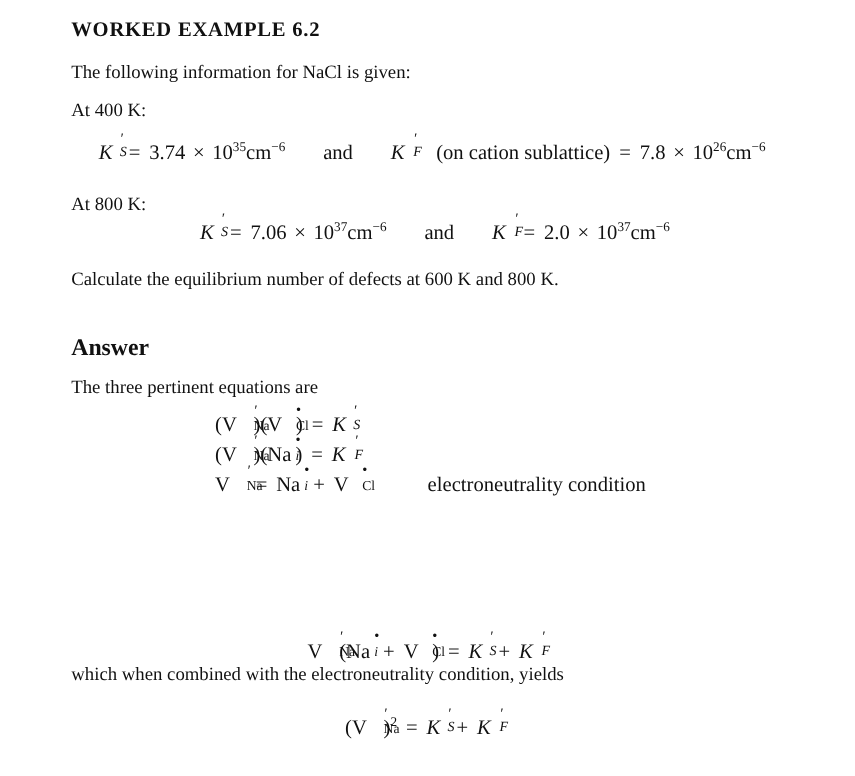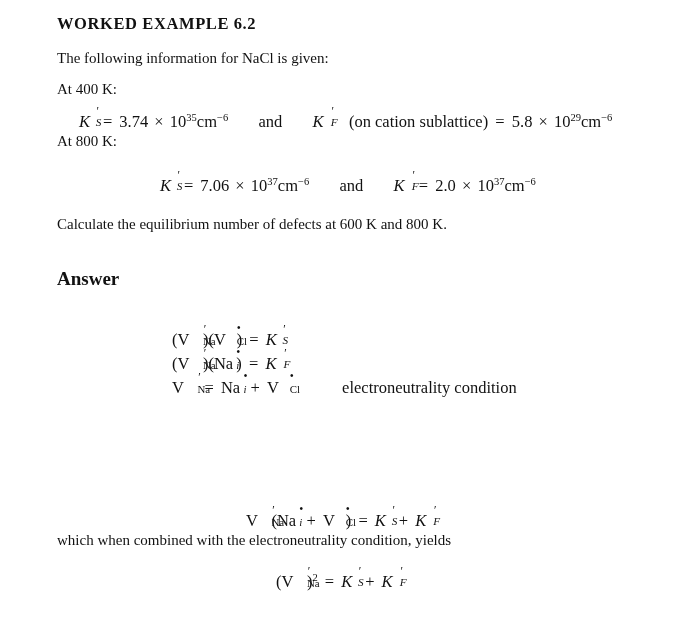--- a/index.html
+++ b/index.html
@@ -140,26 +140,26 @@
     <span>3.74</span>
     <span class="times">×</span>
     <span><span>10</span><sup>35</sup></span><span><span>cm</span><sup>−6</sup></span>
     <span class="gap"></span>
     <span>and</span>
     <span class="gap"></span>
     <span class="kprime"><span class="mi">K</span><span class="sup-mark">′</span><span class="sub-mark">F</span><span class="pad">F</span></span>
     <span class="gap-s"></span>
     <span>(on cation sublattice)</span>
     <span class="eqsp">=</span>
-    <span>5.8</span>
-    <span class="times">×</span>
-    <span><span>10</span><sup>29</sup></span><span><span>cm</span><sup>−6</sup></span>
-  </div>
-
-  <div class="para" style="top:131px;">At 800 K:</div>
+    <span>7.8</span>
+    <span class="times">×</span>
+    <span><span>10</span><sup>26</sup></span><span><span>cm</span><sup>−6</sup></span>
+  </div>
+
+  <div class="para" style="top:154px;">At 800 K:</div>
 
   <div class="eqline" style="left:160px; top:176px;">
     <span class="kprime"><span class="mi">K</span><span class="sup-mark">′</span><span class="sub-mark">S</span><span class="pad">S</span></span>
     <span class="eqsp">=</span>
     <span>7.06</span>
     <span class="times">×</span>
     <span><span>10</span><sup>37</sup></span><span><span>cm</span><sup>−6</sup></span>
     <span class="gap"></span>
     <span>and</span>
     <span class="gap"></span>
@@ -167,20 +167,21 @@
     <span class="eqsp">=</span>
     <span>2.0</span>
     <span class="times">×</span>
     <span><span>10</span><sup>37</sup></span><span><span>cm</span><sup>−6</sup></span>
   </div>
 
   <div class="para" style="top:214px;">Calculate the equilibrium number of defects at 600 K and 800 K.</div>
 
   <div class="subhead" style="top:268px;">Answer</div>
 
+  <div class="para" style="top:300px;">The three pertinent equations are</div>
 
   <div class="eqline" style="left:172px; top:330px;">
     <span>(</span><span class="defect"><span class="base">V</span><span class="sup-mark">′</span><span class="sub-mark">Na</span><span class="pad">Na</span></span><span>)</span><span>(</span><span class="defect"><span class="base">V</span><span class="sup-dot">•</span><span class="sub-mark">Cl</span><span class="pad">Cl</span></span><span>)</span>
     <span class="eqsp">=</span>
     <span class="kprime"><span class="mi">K</span><span class="sup-mark">′</span><span class="sub-mark">S</span><span class="pad">S</span></span>
   </div>
 
   <div class="eqline" style="left:172px; top:354px;">
     <span>(</span><span class="defect"><span class="base">V</span><span class="sup-mark">′</span><span class="sub-mark">Na</span><span class="pad">Na</span></span><span>)</span><span>(</span><span class="defect"><span class="base">Na</span><span class="sup-dot">•</span><span class="sub-mark ital">i</span><span class="pad">i</span></span><span>)</span>
     <span class="eqsp">=</span>

